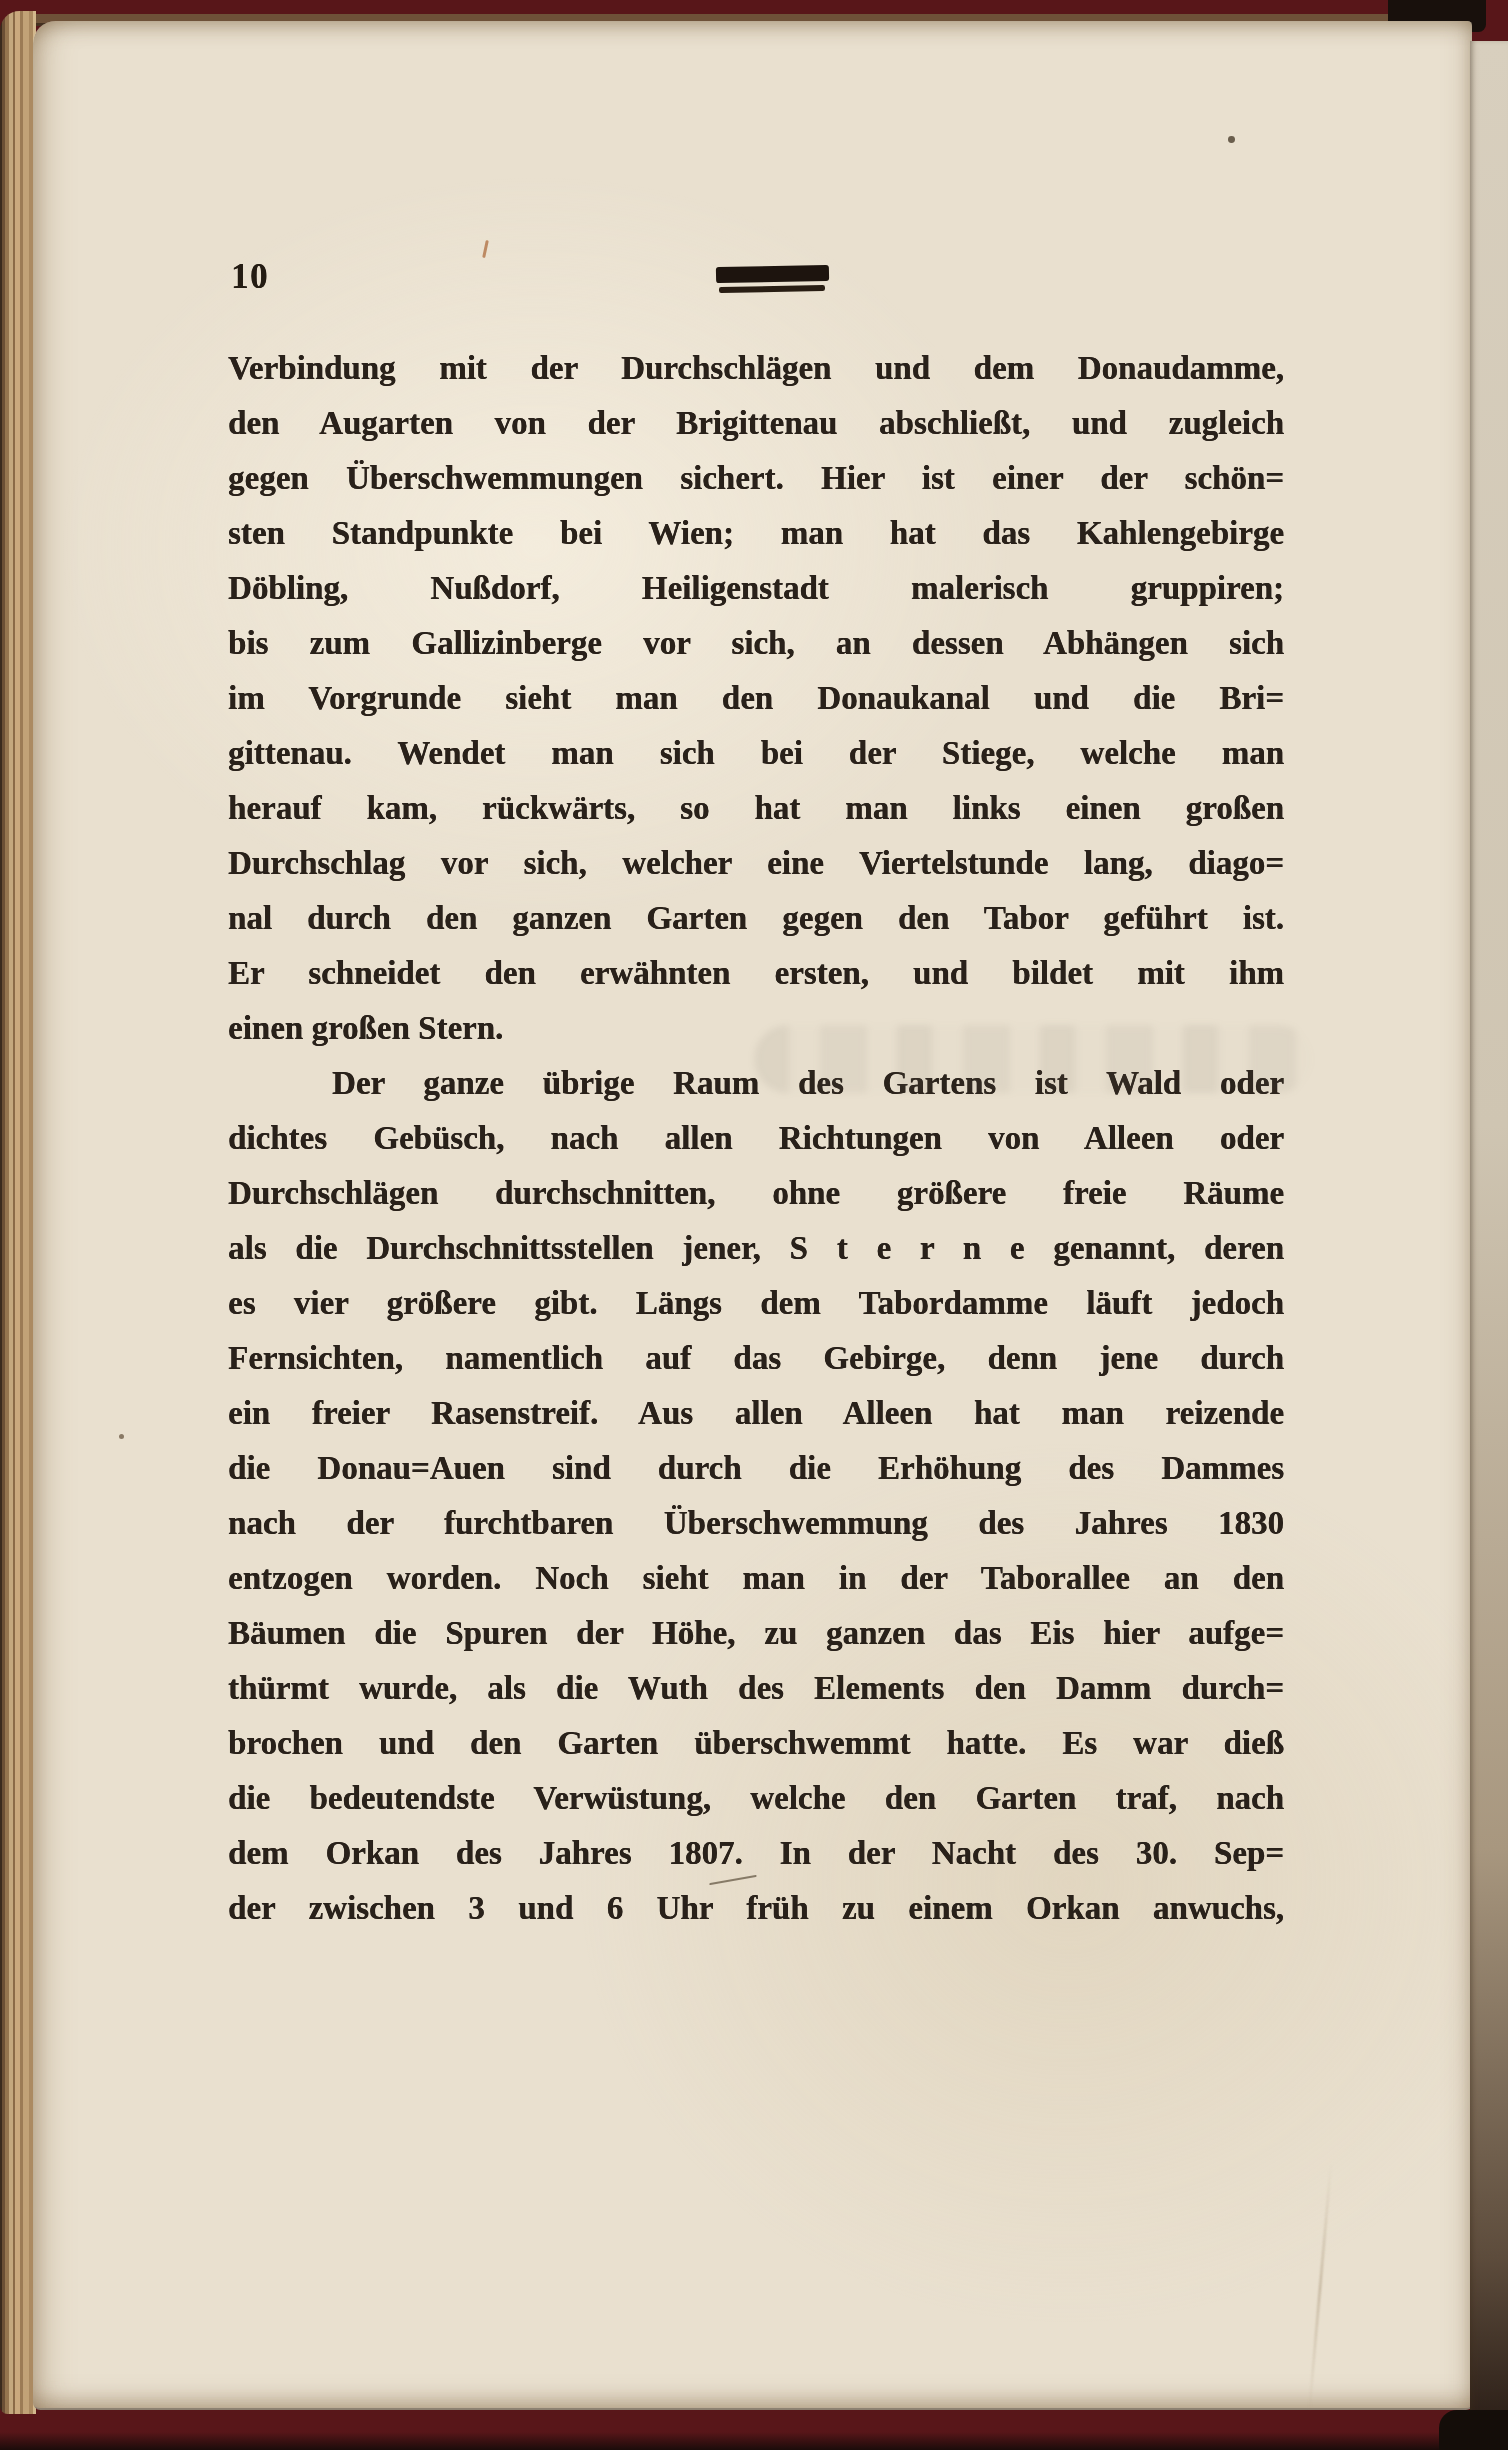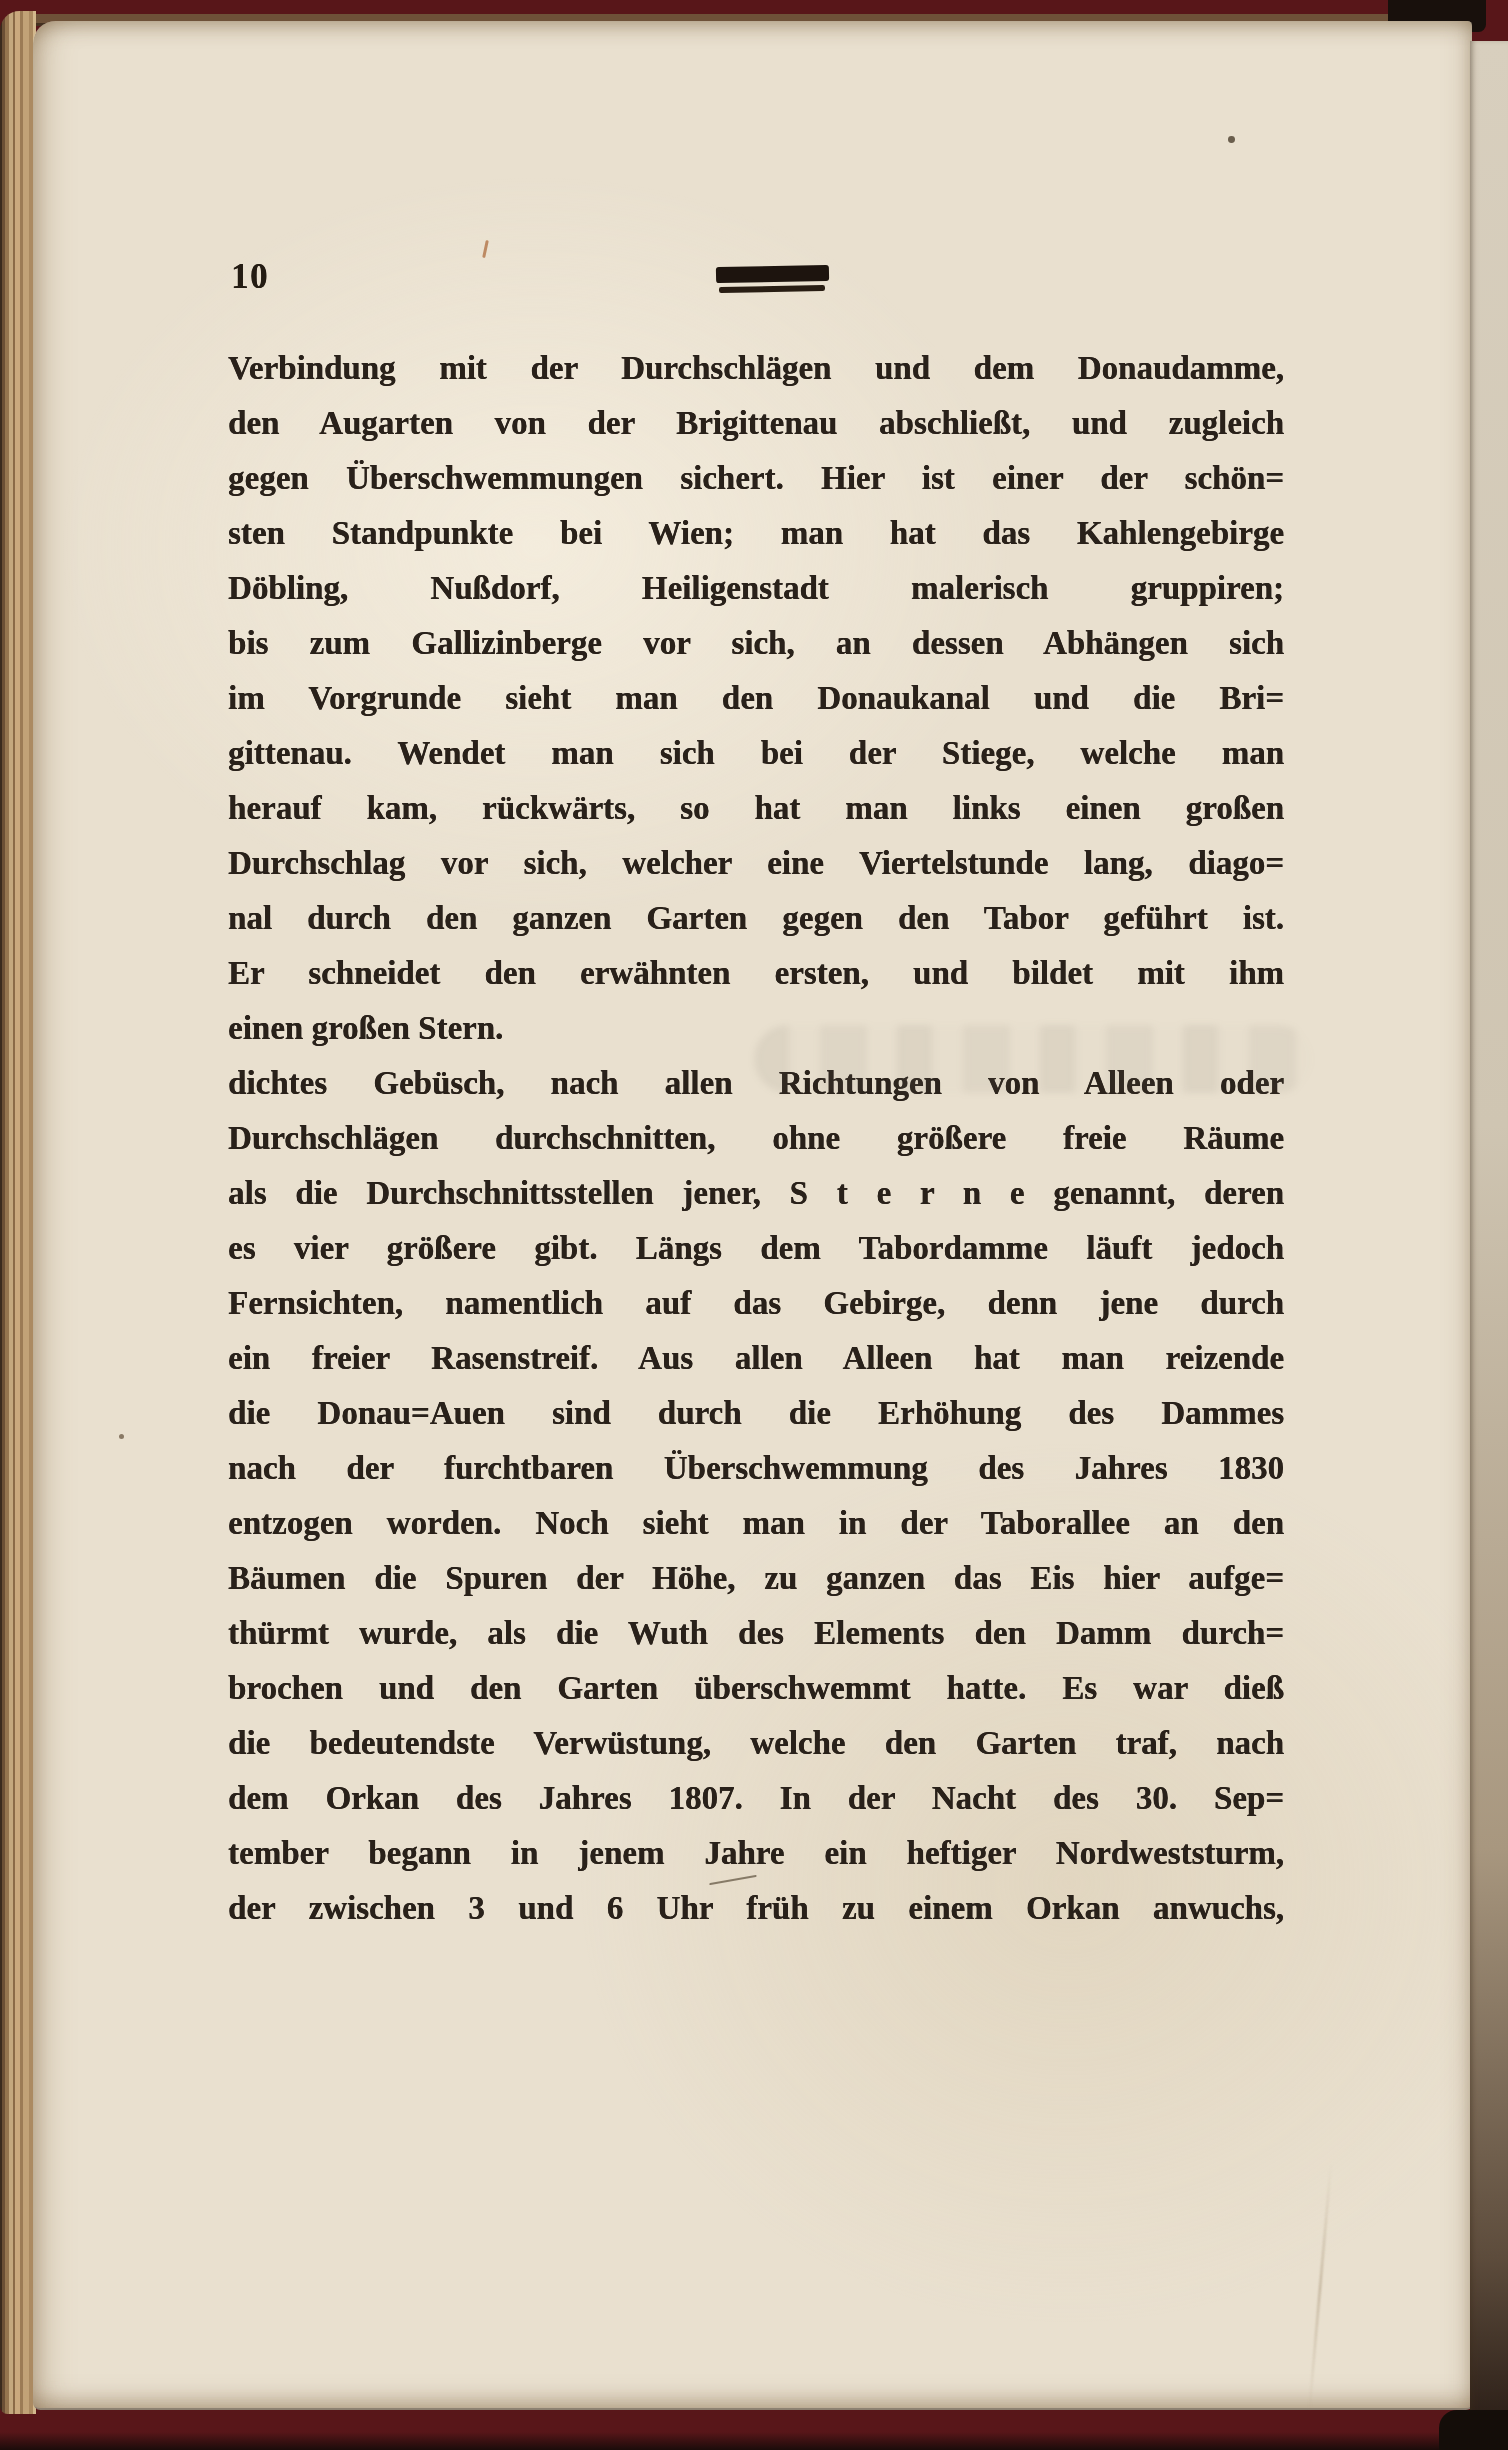--- a/index.html
+++ b/index.html
@@ -131,35 +131,35 @@
       <div class="line">sten Standpunkte bei Wien; man hat das Kahlengebirge</div>
       <div class="line">Döbling, Nußdorf, Heiligenstadt malerisch gruppiren;</div>
       <div class="line">bis zum Gallizinberge vor sich, an dessen Abhängen sich</div>
       <div class="line">im Vorgrunde sieht man den Donaukanal und die Bri=</div>
       <div class="line">gittenau.  Wendet man sich bei der Stiege, welche man</div>
       <div class="line">herauf kam, rückwärts, so hat man links einen großen</div>
       <div class="line">Durchschlag vor sich, welcher eine Viertelstunde lang, diago=</div>
       <div class="line">nal durch den ganzen Garten gegen den Tabor geführt ist.</div>
       <div class="line">Er schneidet den erwähnten ersten, und bildet mit ihm</div>
       <div class="line short">einen großen Stern.</div>
+      <div class="line indent">Der ganze übrige Raum des Gartens ist Wald oder</div>
       <div class="line">dichtes Gebüsch, nach allen Richtungen von Alleen oder</div>
       <div class="line">Durchschlägen durchschnitten, ohne größere freie Räume</div>
       <div class="line">als die Durchschnittsstellen jener, S t e r n e genannt, deren</div>
       <div class="line">es vier größere gibt.  Längs dem Tabordamme läuft jedoch</div>
       <div class="line">Fernsichten, namentlich auf das Gebirge, denn jene durch</div>
       <div class="line">ein freier Rasenstreif.  Aus allen Alleen hat man reizende</div>
       <div class="line">die Donau=Auen sind durch die Erhöhung des Dammes</div>
       <div class="line">nach der furchtbaren Überschwemmung des Jahres 1830</div>
       <div class="line">entzogen worden.  Noch sieht man in der Taborallee an den</div>
       <div class="line">Bäumen die Spuren der Höhe, zu ganzen das Eis hier aufge=</div>
       <div class="line">thürmt wurde, als die Wuth des Elements den Damm durch=</div>
       <div class="line">brochen und den Garten überschwemmt hatte.  Es war dieß</div>
       <div class="line">die bedeutendste Verwüstung, welche den Garten traf, nach</div>
       <div class="line">dem Orkan des Jahres 1807.  In der Nacht des 30. Sep=</div>
-      <div class="line">tember begann in jenem Jahre ein heftiger Nordweststurm,</div>
       <div class="line">der zwischen 3 und 6 Uhr früh zu einem Orkan anwuchs,</div>
     </div>
 
     <div class="ghost"></div>
     <div class="crease"></div>
     <div class="speck1"></div>
     <div class="speck2"></div>
     <div class="speck3"></div>
     <div class="stroke4"></div>
   </div>

